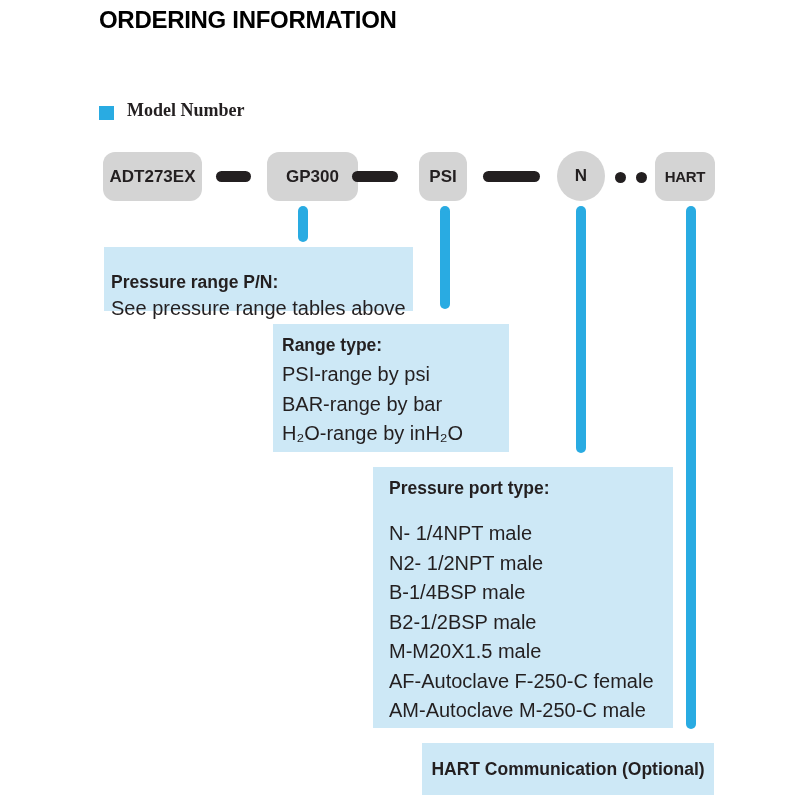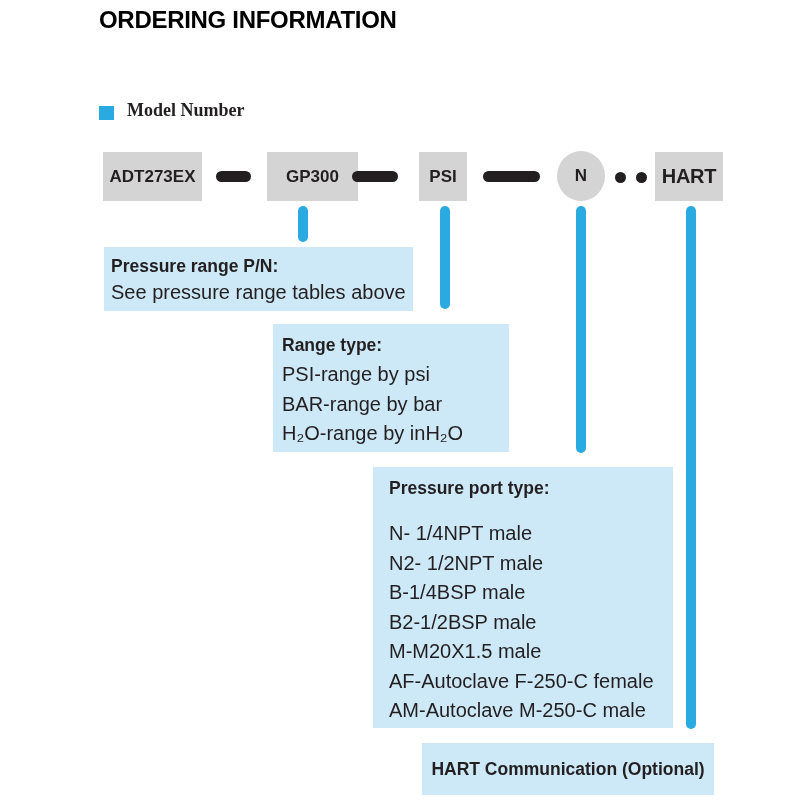--- a/index.html
+++ b/index.html
@@ -47,26 +47,27 @@
   
   .segment {
     top: 152px;
     height: 49px;
     background: #d4d4d4;
     display: flex;
     align-items: center;
     justify-content: center;
     font-weight: bold;
     font-size: 17px;
+    border-radius: 12px;
   }
   .seg-adt  { left: 103px; width: 99px; }
   .seg-gp   { left: 267px; width: 91px; }
   .seg-psi  { left: 419px; width: 48px; }
   .seg-n    { left: 557px; top: 151px; width: 48px; height: 50px; border-radius: 50%; }
-  .seg-hart { left: 655px; width: 68px; font-size: 20px; letter-spacing: -0.3px; }
+  .seg-hart { left: 655px; width: 60px; font-size: 15px; letter-spacing: -0.3px; }
 
   
   .dash {
     top: 171px;
     height: 11px;
     background: #231f20;
     border-radius: 6px;
   }
   .dash-1 { left: 216px; width: 35px; }
   .dash-2 { left: 352px; width: 46px; }
@@ -104,21 +105,21 @@
     font-size: 17.5px;
     font-weight: bold;
     line-height: 24px;
   }
   .callout-line {
     font-size: 20px;
     line-height: 29.5px;
   }
   .co-pressure-range {
     left: 104px; top: 247px; width: 309px; height: 64px;
-    padding: 7px 0 0 7px;
+    padding: 23px 0 0 7px;
   }
   .co-range-type {
     left: 273px; top: 324px; width: 236px; height: 128px;
     padding: 9px 0 0 9px;
   }
   .co-range-type .callout-title { margin-bottom: 3px; }
   .co-pressure-port {
     left: 373px; top: 467px; width: 300px; height: 261px;
     padding: 9px 0 0 16px;
   }

